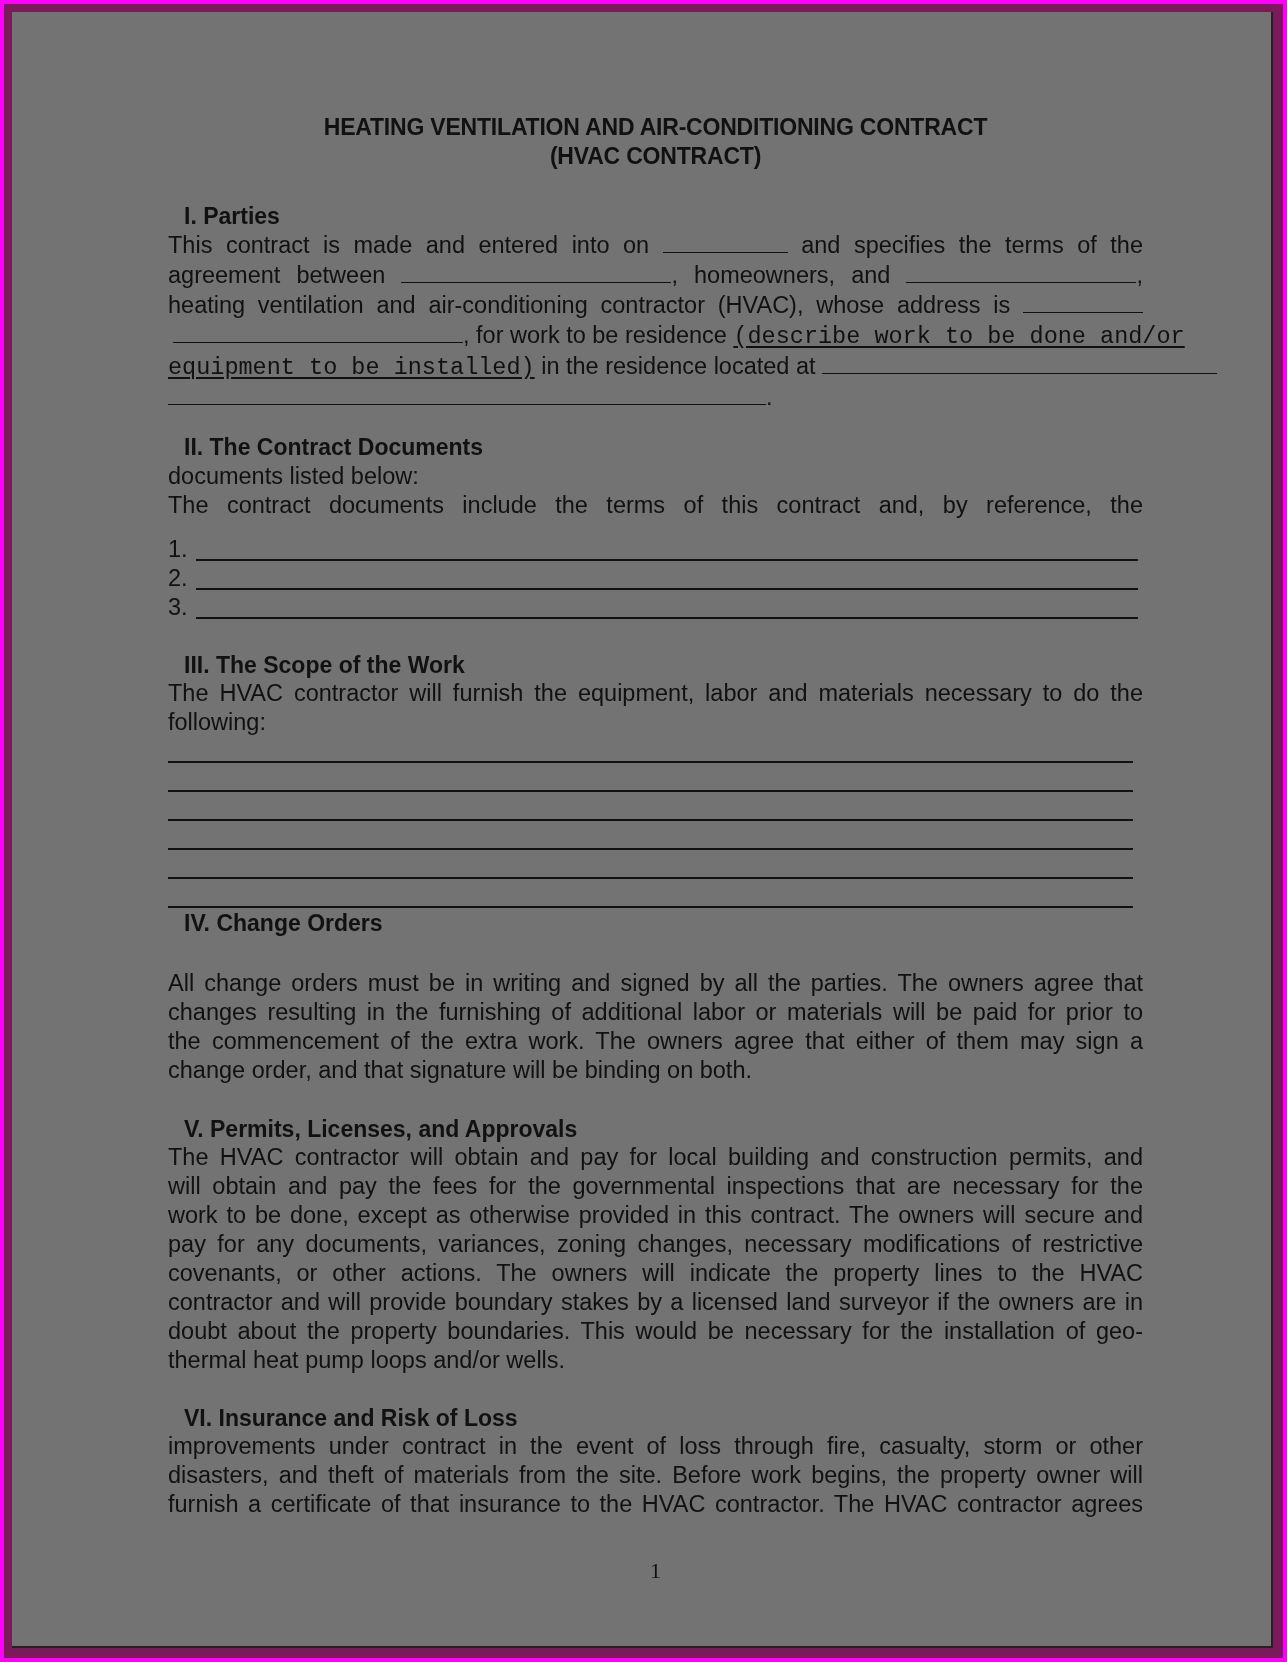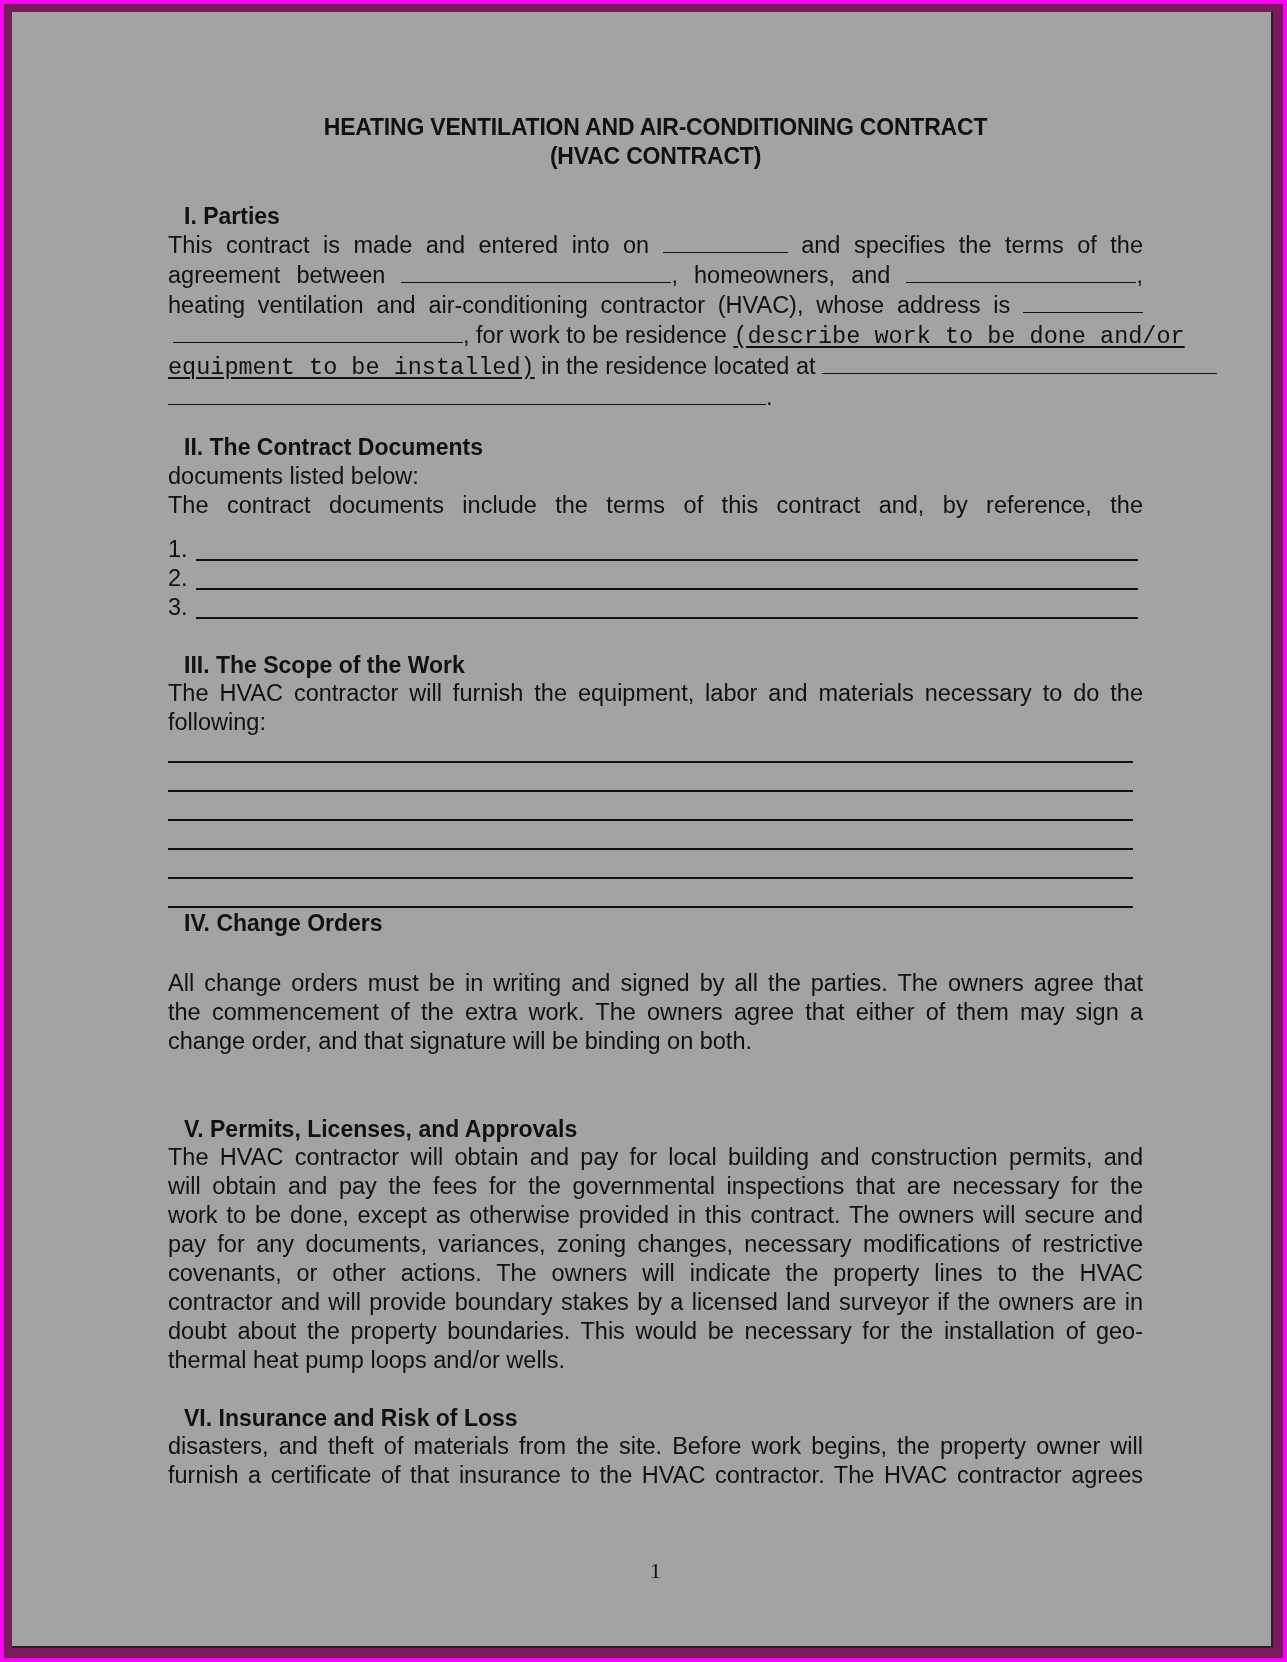--- a/index.html
+++ b/index.html
@@ -8,21 +8,21 @@
     background: #ff00ff;
     font-family: "Liberation Sans", sans-serif;
     color: #111;
   }
   .frame {
     position: absolute; left: 4px; top: 4px; right: 4px; bottom: 4px;
     background: #7a1a5a;
   }
   .page {
     position: absolute; left: 8px; top: 8px; right: 10px; bottom: 10px;
-    background: #a3a3a3;
+    background: #737373;
     border-right: 2px solid #222; border-bottom: 2px solid #222;
   }
   .content {
     position: absolute; left: 156px; top: 0; width: 975px;
   }
   .title {
     position: absolute; left: 0; width: 975px; text-align: center;
     font-weight: bold; font-size: 23px; letter-spacing: -0.2px;
     line-height: 29px;
   }
@@ -115,38 +115,40 @@
   <div class="wline" style="top:749px"></div>
   <div class="wline" style="top:778px"></div>
   <div class="wline" style="top:807px"></div>
   <div class="wline" style="top:836px"></div>
   <div class="wline" style="top:865px"></div>
   <div class="wline" style="top:894px"></div>
 
   <h2 style="top:881px">IV. Change Orders</h2>
   <div class="para" style="top:957px">
     <span class="line">All change orders must be in writing and signed by all the parties. The owners agree that</span>
+    <span class="line">changes resulting in the furnishing of additional labor or materials will be paid for prior to</span>
     <span class="line">the commencement of the extra work. The owners agree that either of them may sign a</span>
     <span class="line last">change order, and that signature will be binding on both.</span>
   </div>
 
   <h2 style="top:1087px">V. Permits, Licenses, and Approvals</h2>
   <div class="para" style="top:1131px">
     <span class="line">The HVAC contractor will obtain and pay for local building and construction permits, and</span>
     <span class="line">will obtain and pay the fees for the governmental inspections that are necessary for the</span>
     <span class="line">work to be done, except as otherwise provided in this contract. The owners will secure and</span>
     <span class="line">pay for any documents, variances, zoning changes, necessary modifications of restrictive</span>
     <span class="line">covenants, or other actions. The owners will indicate the property lines to the HVAC</span>
     <span class="line">contractor and will provide boundary stakes by a licensed land surveyor if the owners are in</span>
     <span class="line">doubt about the property boundaries. This would be necessary for the installation of geo-</span>
     <span class="line last">thermal heat pump loops and/or wells.</span>
   </div>
 
   <h2 style="top:1376px">VI. Insurance and Risk of Loss</h2>
   <div class="para" style="top:1420px">
+    <span class="line">improvements under contract in the event of loss through fire, casualty, storm or other</span>
     <span class="line">disasters, and theft of materials from the site. Before work begins, the property owner will</span>
     <span class="line">furnish a certificate of that insurance to the HVAC contractor. The HVAC contractor agrees</span>
   </div>
 
   <div class="pagenum">1</div>
 
 </div>
 </div>
 </div>
 

